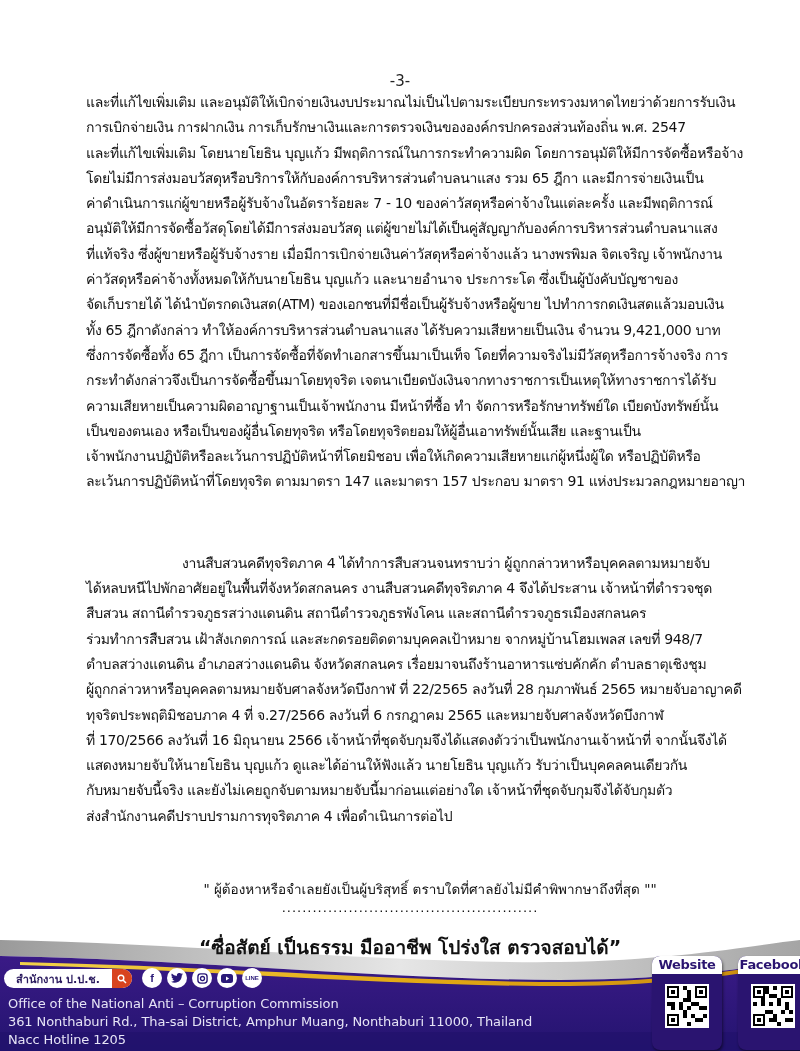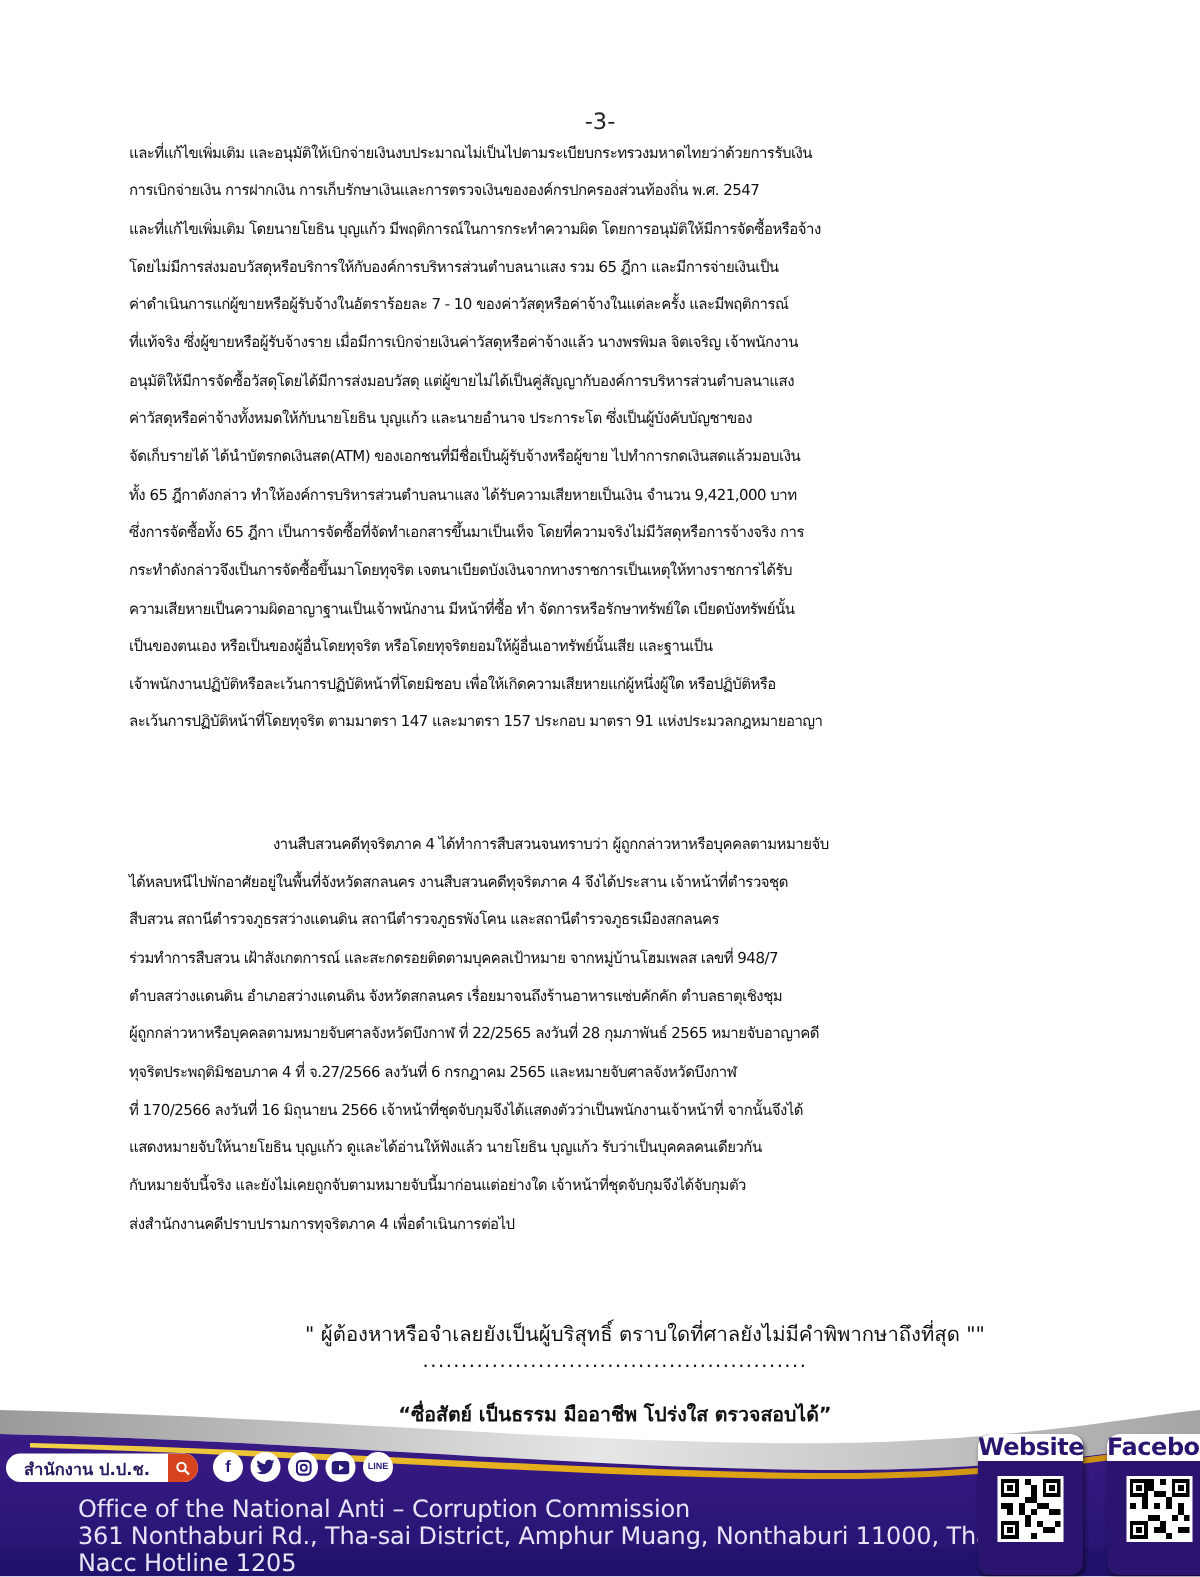--- a/index.html
+++ b/index.html
@@ -6,36 +6,36 @@
   body {
     width: 800px; height: 1051px; background: #ffffff; position: relative; overflow: hidden;
     font-family: "DejaVu Sans", "Liberation Sans", sans-serif; color: #111;
   }
   .page-num {
     position: absolute; top: 72px; left: 0; width: 800px; text-align: center;
     font-size: 15px; color: #222;
   }
   .body-text {
     position: absolute; left: 86px; top: 90px; width: 628px;
-    font-size: 10px; line-height: 25.3px; letter-spacing: -0.35px;
+    font-size: 14px; line-height: 25.3px; letter-spacing: -0.35px;
   }
   .body-text .line { display: block; white-space: nowrap; overflow: visible; text-align: justify; }
   .para-gap { height: 14px; }
   .indent { padding-left: 96px; margin-top: 42px; }
   .quote {
     position: absolute; top: 878px; left: 0; width: 800px; text-align: center;
     font-size: 13.5px; padding-left: 60px; box-sizing: border-box;
   }
   .dots {
     position: absolute; top: 900px; left: 0; width: 800px; text-align: center;
     font-size: 13px; letter-spacing: 1px; padding-left: 20px; box-sizing: border-box;
   }
   .motto {
     position: absolute; top: 932px; left: 0; width: 800px; text-align: center;
-    font-size: 13px; font-weight: bold; padding-left: 20px; box-sizing: border-box;
+    font-size: 19px; font-weight: bold; padding-left: 20px; box-sizing: border-box;
   }
 
   
   .footer { position: absolute; left: 0; top: 940px; width: 800px; height: 111px; }
   .footer svg.bg { position: absolute; left: 0; top: 0; }
   .search-pill {
     position: absolute; left: 4px; top: 969px; width: 128px; height: 19px;
     background: #fff; border-radius: 10px; display: flex; align-items: center; overflow: hidden;
   }
   .search-pill .label {
@@ -46,49 +46,49 @@
   }
   .socials { position: absolute; left: 142px; top: 968px; display: flex; gap: 5px; }
   .soc {
     width: 20px; height: 20px; border-radius: 50%; background: #ffffff; color: #2b1a78;
     display: flex; align-items: center; justify-content: center; font-size: 11px; font-weight: bold;
     font-family: "Liberation Sans", sans-serif;
   }
   .soc.line { font-size: 6px; }
   .footer-text {
     position: absolute; left: 8px; color: #e6e4f6; font-family: "DejaVu Sans", sans-serif;
-    font-size: 16px; letter-spacing: -0.1px; white-space: nowrap; margin-left: 44px;
+    font-size: 13px; letter-spacing: -0.1px; white-space: nowrap;
   }
   .qr-card {
     position: absolute; top: 956px; width: 70px; height: 94px; border-radius: 8px;
     background: #2a1470; box-shadow: 1px 2px 3px rgba(0,0,0,0.5);
   }
   .qr-card .tab {
     height: 18px; background: #fff; border-radius: 8px 8px 0 0; text-align: center;
-    font-size: 16px; font-weight: bold; color: #2a1470; line-height: 18px;
+    font-size: 13px; font-weight: bold; color: #2a1470; line-height: 18px;
     font-family: "DejaVu Sans", sans-serif; letter-spacing: -0.3px;
   }
   .qr-card .qr {
     position: absolute; left: 13px; top: 28px; width: 44px; height: 44px; background: #fff; padding: 2px; box-sizing: border-box;
   }
 </style>
 </head>
 <body>
 
 <div class="page-num">-3-</div>
 
 <div class="body-text">
   <div>
     <span class="line">และที่แก้ไขเพิ่มเติม และอนุมัติให้เบิกจ่ายเงินงบประมาณไม่เป็นไปตามระเบียบกระทรวงมหาดไทยว่าด้วยการรับเงิน</span>
     <span class="line">การเบิกจ่ายเงิน การฝากเงิน  การเก็บรักษาเงินและการตรวจเงินขององค์กรปกครองส่วนท้องถิ่น พ.ศ. 2547</span>
     <span class="line">และที่แก้ไขเพิ่มเติม โดยนายโยธิน บุญแก้ว มีพฤติการณ์ในการกระทำความผิด โดยการอนุมัติให้มีการจัดซื้อหรือจ้าง</span>
     <span class="line">โดยไม่มีการส่งมอบวัสดุหรือบริการให้กับองค์การบริหารส่วนตำบลนาแสง รวม 65 ฎีกา และมีการจ่ายเงินเป็น</span>
     <span class="line">ค่าดำเนินการแก่ผู้ขายหรือผู้รับจ้างในอัตราร้อยละ 7 - 10 ของค่าวัสดุหรือค่าจ้างในแต่ละครั้ง  และมีพฤติการณ์</span>
+    <span class="line">อนุมัติให้มีการจัดซื้อวัสดุโดยได้มีการส่งมอบวัสดุ แต่ผู้ขายไม่ได้เป็นคู่สัญญากับองค์การบริหารส่วนตำบลนาแสง</span>
     <span class="line">ที่แท้จริง ซึ่งผู้ขายหรือผู้รับจ้างราย เมื่อมีการเบิกจ่ายเงินค่าวัสดุหรือค่าจ้างแล้ว นางพรพิมล จิตเจริญ เจ้าพนักงาน</span>
-    <span class="line">อนุมัติให้มีการจัดซื้อวัสดุโดยได้มีการส่งมอบวัสดุ แต่ผู้ขายไม่ได้เป็นคู่สัญญากับองค์การบริหารส่วนตำบลนาแสง</span>
     <span class="line">ค่าวัสดุหรือค่าจ้างทั้งหมดให้กับนายโยธิน บุญแก้ว และนายอำนาจ ประการะโต ซึ่งเป็นผู้บังคับบัญชาของ</span>
     <span class="line">จัดเก็บรายได้ ได้นำบัตรกดเงินสด(ATM) ของเอกชนที่มีชื่อเป็นผู้รับจ้างหรือผู้ขาย ไปทำการกดเงินสดแล้วมอบเงิน</span>
     <span class="line">ทั้ง 65 ฎีกาดังกล่าว ทำให้องค์การบริหารส่วนตำบลนาแสง ได้รับความเสียหายเป็นเงิน จำนวน 9,421,000 บาท</span>
     <span class="line">ซึ่งการจัดซื้อทั้ง 65 ฎีกา เป็นการจัดซื้อที่จัดทำเอกสารขึ้นมาเป็นเท็จ โดยที่ความจริงไม่มีวัสดุหรือการจ้างจริง การ</span>
     <span class="line">กระทำดังกล่าวจึงเป็นการจัดซื้อขึ้นมาโดยทุจริต เจตนาเบียดบังเงินจากทางราชการเป็นเหตุให้ทางราชการได้รับ</span>
     <span class="line">ความเสียหายเป็นความผิดอาญาฐานเป็นเจ้าพนักงาน มีหน้าที่ซื้อ ทำ จัดการหรือรักษาทรัพย์ใด เบียดบังทรัพย์นั้น</span>
     <span class="line">เป็นของตนเอง หรือเป็นของผู้อื่นโดยทุจริต หรือโดยทุจริตยอมให้ผู้อื่นเอาทรัพย์นั้นเสีย และฐานเป็น</span>
     <span class="line">เจ้าพนักงานปฏิบัติหรือละเว้นการปฏิบัติหน้าที่โดยมิชอบ เพื่อให้เกิดความเสียหายแก่ผู้หนึ่งผู้ใด หรือปฏิบัติหรือ</span>
     <span class="line">ละเว้นการปฏิบัติหน้าที่โดยทุจริต ตามมาตรา 147 และมาตรา 157 ประกอบ มาตรา 91 แห่งประมวลกฎหมายอาญา</span>
   </div>

